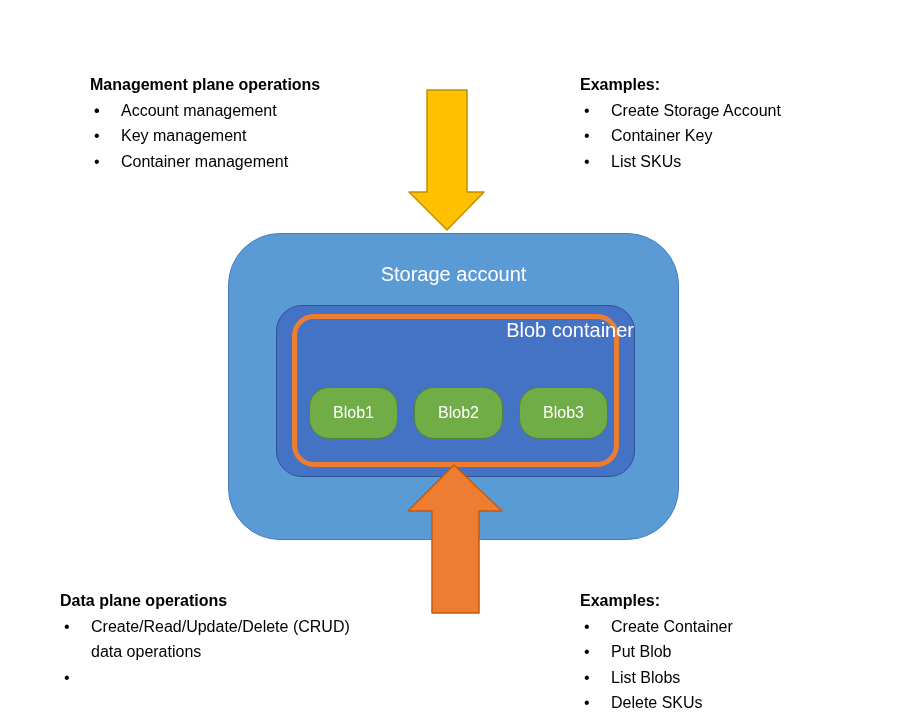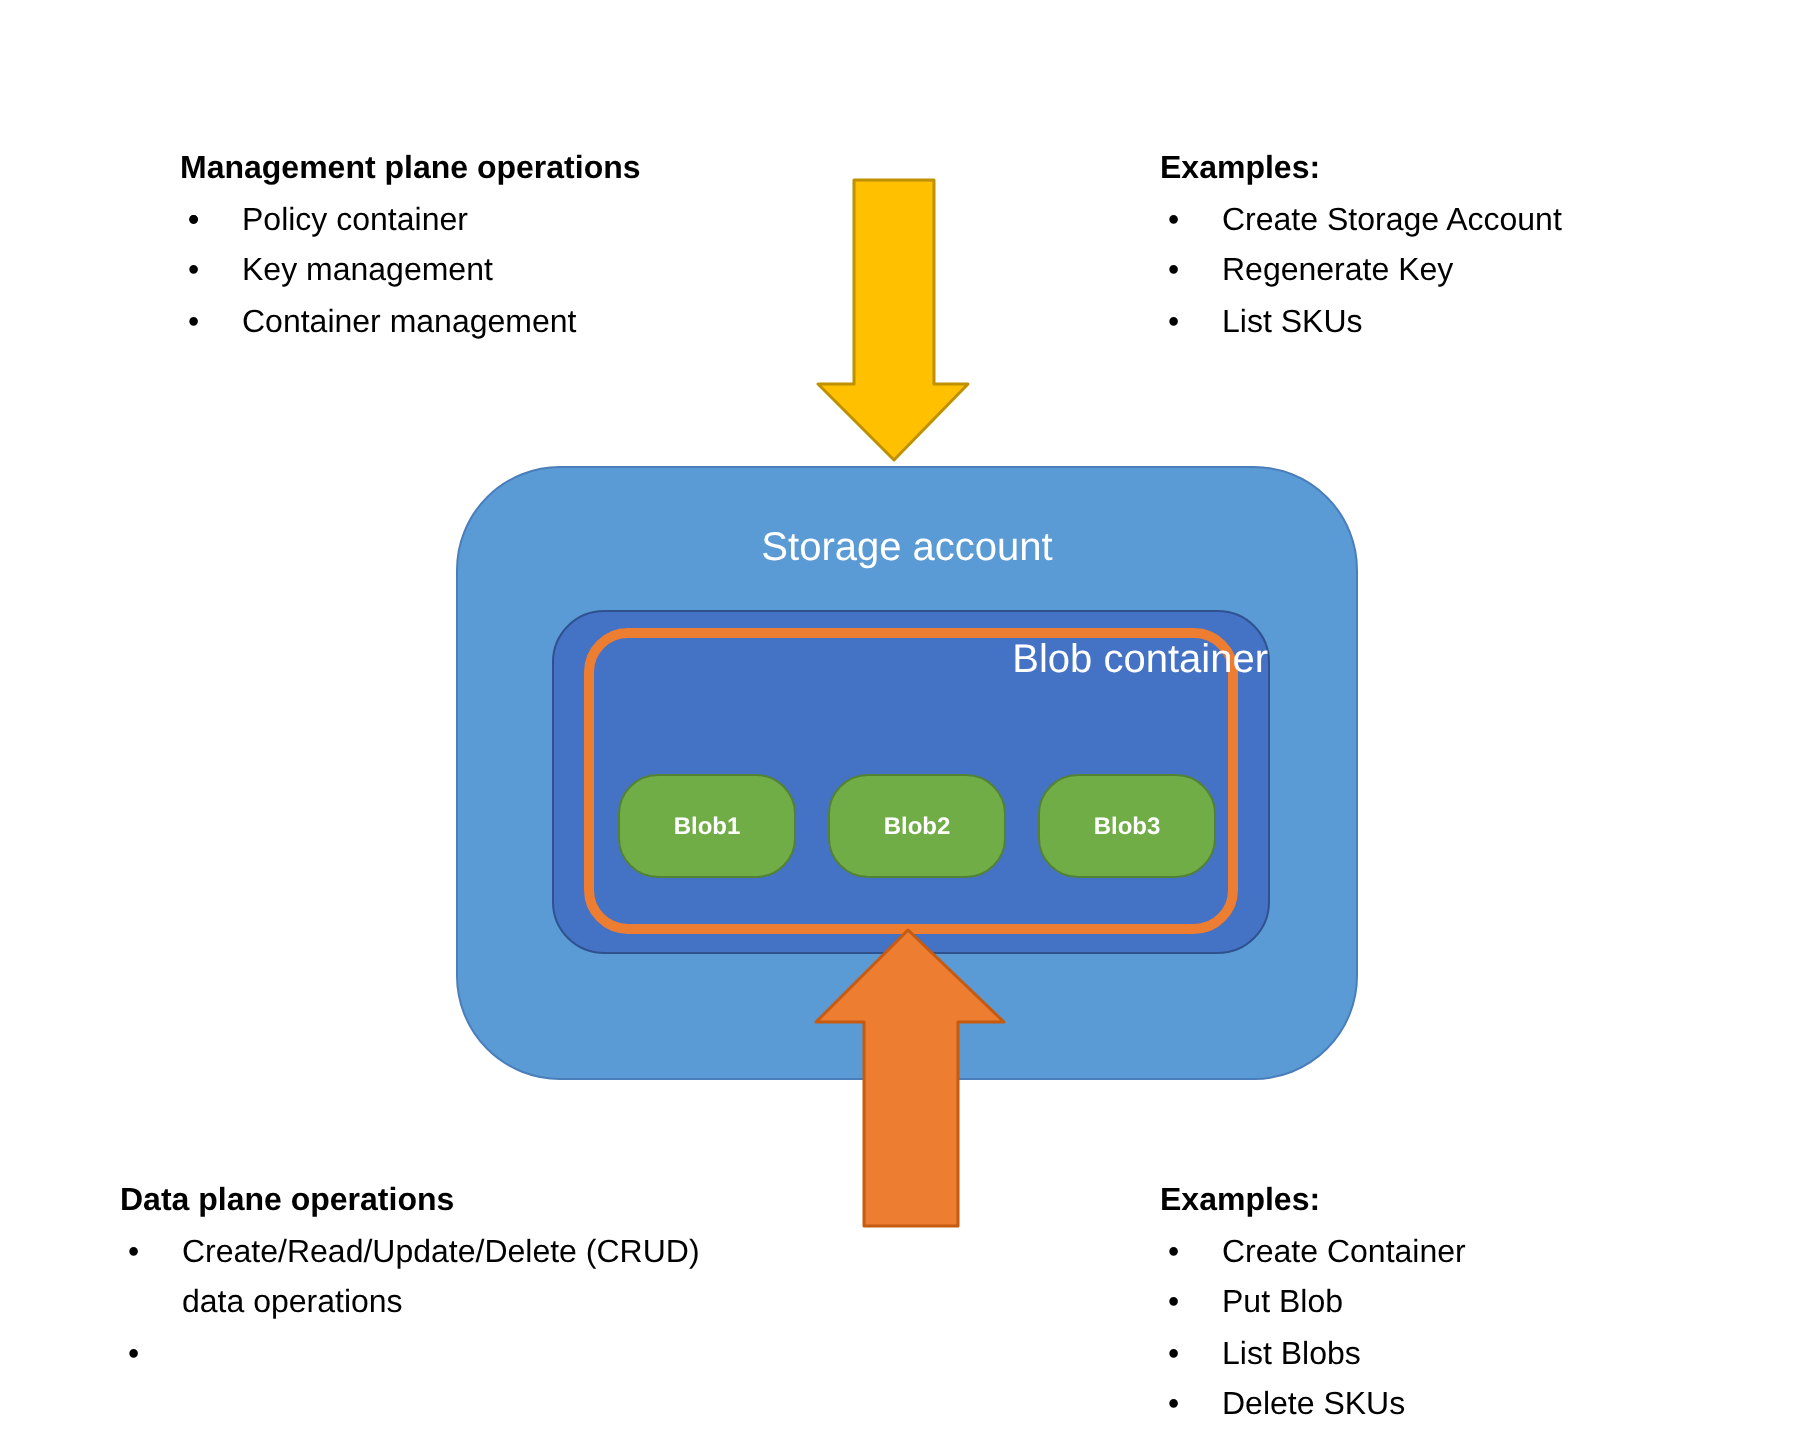--- a/index.html
+++ b/index.html
@@ -45,22 +45,22 @@
   }
   .container-label{
     position:absolute;top:13px;left:0;right:0;text-align:right;
     color:var(--shape-text,#ffffff);font-size:20px;
   }
   .blob-row{position:absolute;left:32px;top:81px;display:flex;gap:16px;}
   .blob{
     width:87px;height:50px;border-radius:20px;
     background:var(--blob-fill,#70AD47);
     border:1px solid var(--blob-stroke,#548235);
-    color:var(--shape-text,#ffffff);font-size:12px;
-    display:flex;align-items:center;justify-content:center;font-weight:bold;
+    color:var(--shape-text,#ffffff);font-size:16px;
+    display:flex;align-items:center;justify-content:center;
   }
 
   
   svg.arrow{position:absolute;display:block;}
   #arrow-down{left:403px;top:88px;}
   #arrow-up{left:403px;top:461px;z-index:3;}
   #arrow-down polygon{
     fill:var(--arrow-down-fill,#FFC000);
     stroke:var(--arrow-down-stroke,#BF9000);
     stroke-width:1.5;stroke-linejoin:round;
@@ -73,31 +73,31 @@
 </style>
 </head>
 <body>
 
 <div class="slide">
 
   <div class="textblock" id="mgmt-plane">
     <div class="title">Management plane operations</div>
     <ul>
       <li><span class="bullet">•</span></li>
-      <li><span class="bullet">•</span><span class="txt">Policy container</span></li>
+      <li><span class="bullet">•</span><span class="txt">Account management</span></li>
       <li><span class="bullet">•</span><span class="txt">Key management</span></li>
       <li><span class="bullet">•</span><span class="txt">Container management</span></li>
     </ul>
   </div>
 
   <div class="textblock" id="mgmt-examples">
     <div class="title">Examples:</div>
     <ul>
       <li><span class="bullet">•</span><span class="txt">Create Storage Account</span></li>
-      <li><span class="bullet">•</span><span class="txt">Regenerate Key</span></li>
+      <li><span class="bullet">•</span><span class="txt">Container Key</span></li>
       <li><span class="bullet">•</span><span class="txt">List SKUs</span></li>
     </ul>
   </div>
 
   <svg class="arrow" id="arrow-down" width="88" height="145" viewBox="0 0 88 145">
     <polygon points="24,2 64,2 64,104 81,104 44,142 6,104 24,104"></polygon>
   </svg>
 
   <div class="storage">
     <div class="storage-label">Storage account</div>

